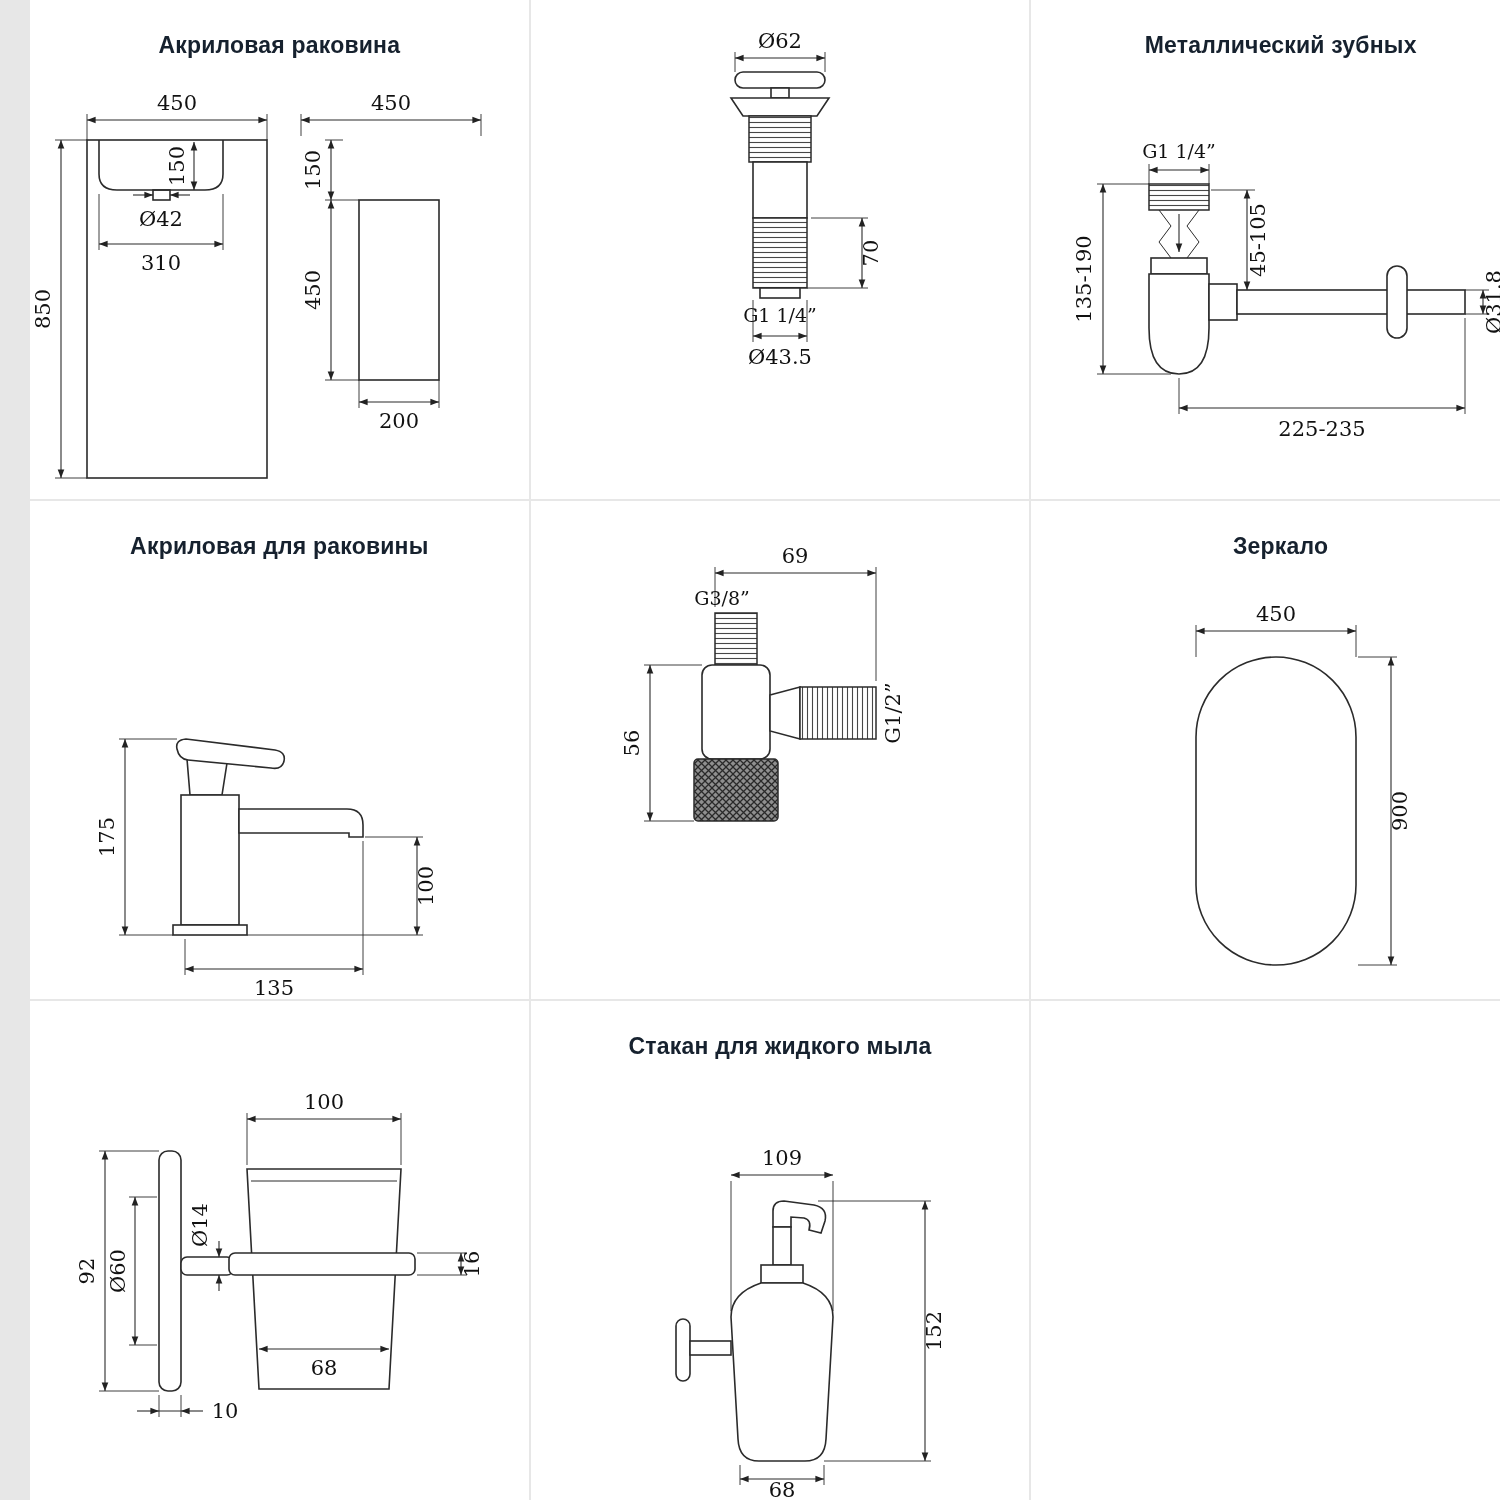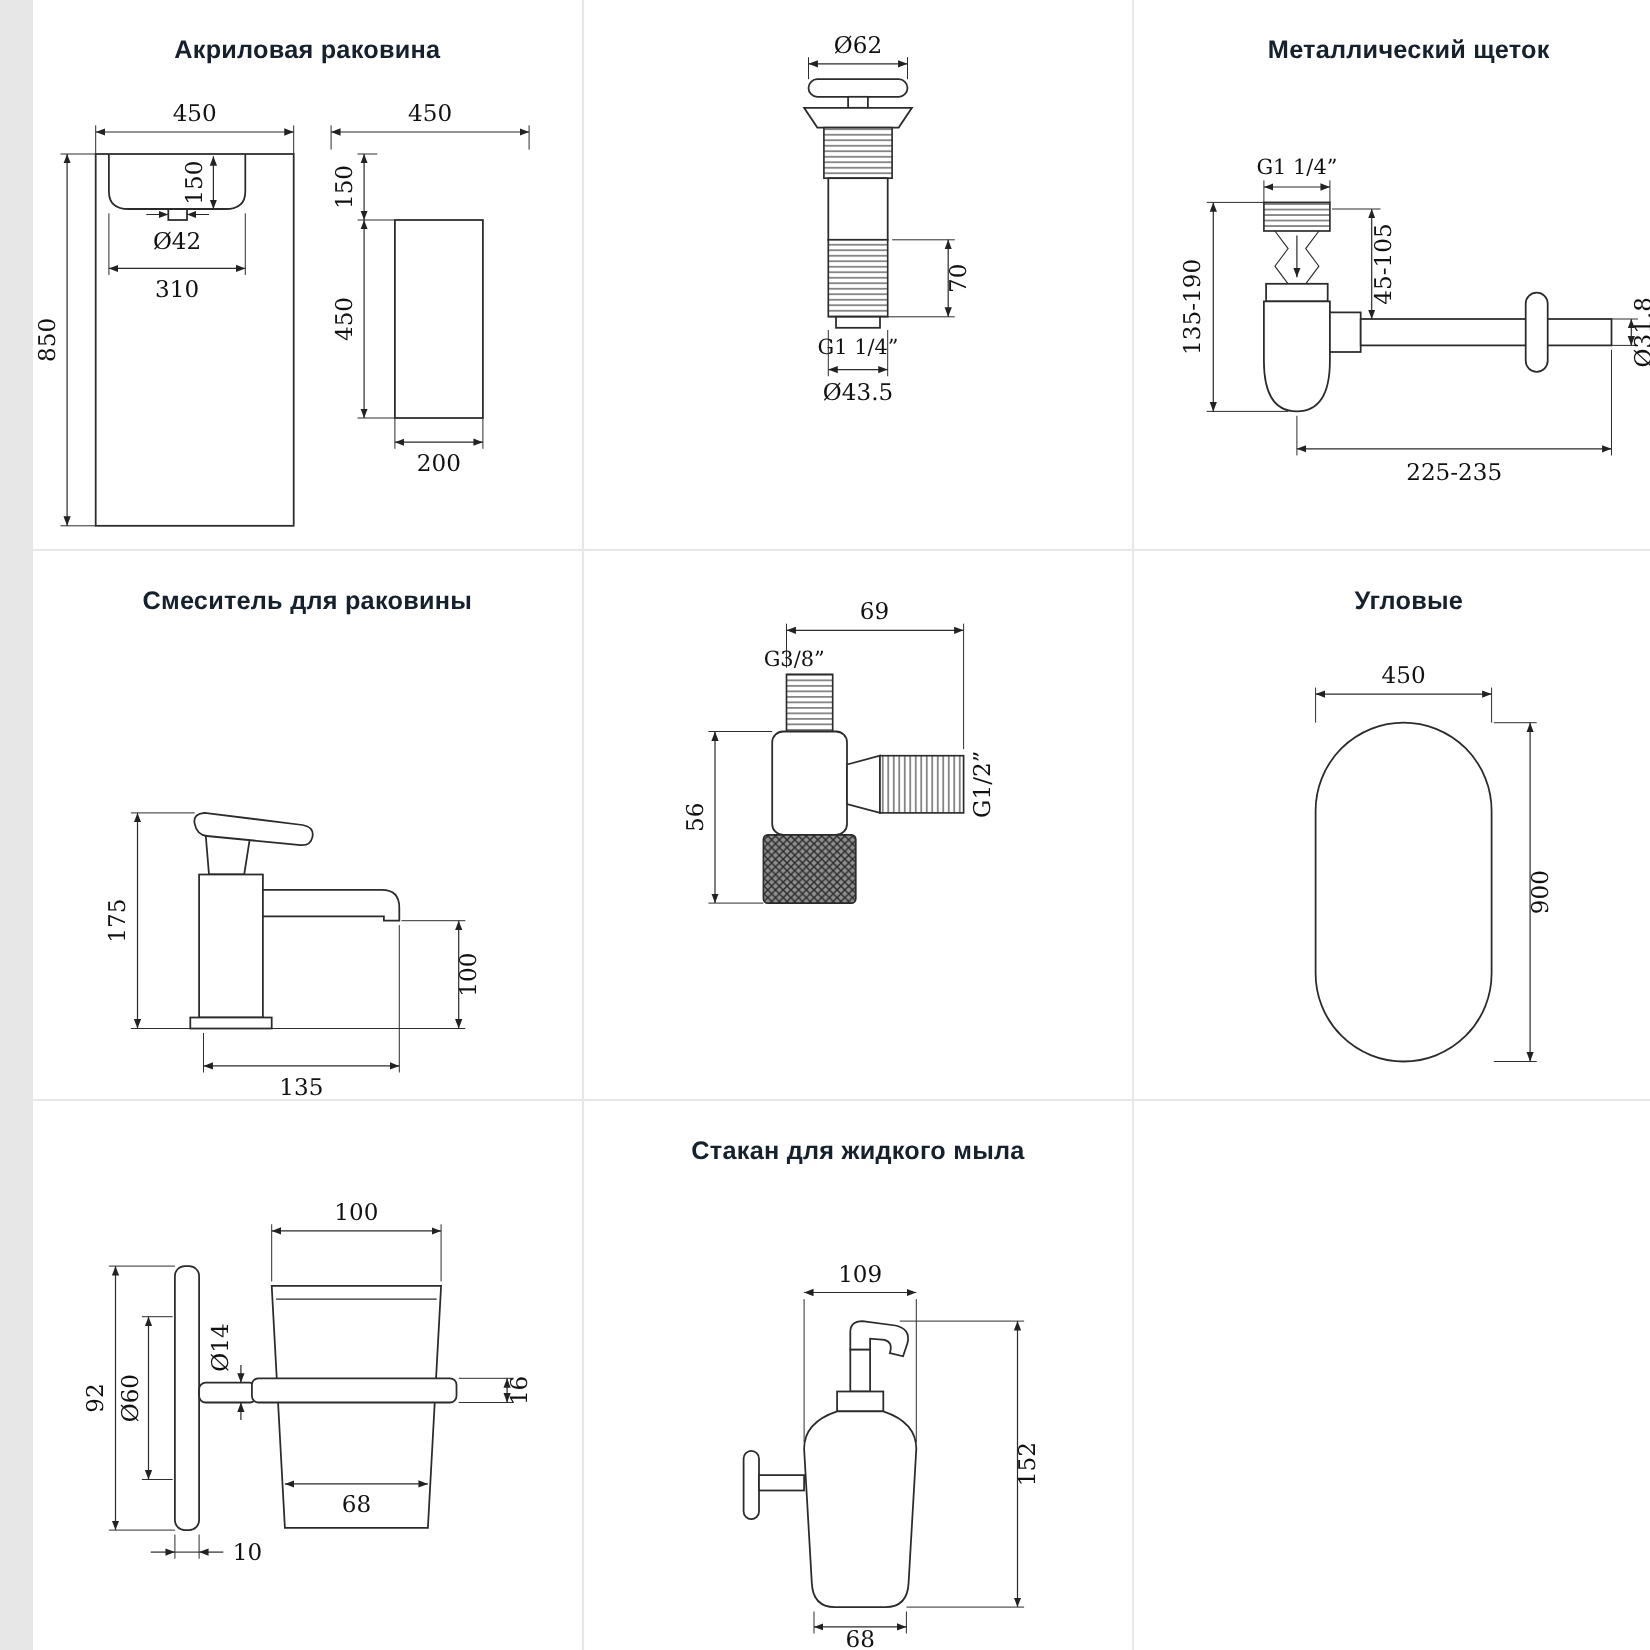--- a/index.html
+++ b/index.html
@@ -136,21 +136,21 @@
 
         <line class="ext" x1="223" y1="300" x2="223" y2="342"></line>
         <line class="ext" x1="277" y1="300" x2="277" y2="342"></line>
         <line class="dim" x1="223" y1="336" x2="277" y2="336" marker-start="url(#ar)" marker-end="url(#ar)"></line>
         <text class="d" x="250" y="364">Ø43.5</text>
       </g>
     </svg>
   </div>
 
   <div class="cell">
-    <div class="ptitle">Металлический щеток</div>
+    <div class="ptitle">Металлический зубных</div>
     <svg width="500" height="420" viewBox="0 0 500 420">
       <g>
 
         <line class="ext" x1="118" y1="106" x2="118" y2="86"></line>
         <line class="ext" x1="178" y1="106" x2="178" y2="86"></line>
         <line class="dim" x1="118" y1="92" x2="178" y2="92" marker-start="url(#ar)" marker-end="url(#ar)"></line>
         <text class="ds" x="148" y="80">G1 1/4”</text>
 
         <rect class="hlf" x="118" y="106" width="60" height="26"></rect>
 
@@ -181,21 +181,21 @@
 
         <line class="ext" x1="148" y1="300" x2="148" y2="336"></line>
         <line class="ext" x1="434" y1="240" x2="434" y2="336"></line>
         <line class="dim" x1="148" y1="330" x2="434" y2="330" marker-start="url(#ar)" marker-end="url(#ar)"></line>
         <text class="d" x="291" y="358">225-235</text>
       </g>
     </svg>
   </div>
 
   <div class="cell">
-    <div class="ptitle">Смеситель для раковины</div>
+    <div class="ptitle">Акриловая для раковины</div>
     <svg width="500" height="420" viewBox="0 0 500 420">
       <g>
 
         <path class="o" d="M158,180 L198,184 L193,216 L161,216 Z"></path>
         <path class="o" d="M148,170 Q146,161 157,160 L246,171 Q257,173 255,182 Q253,191 242,189 L159,181 Q150,180 148,170 Z"></path>
 
         <rect class="o" x="152" y="216" width="58" height="130"></rect>
         <rect class="o" x="144" y="346" width="74" height="10"></rect>
 
         <path class="o" d="M210,230 H318 Q334,230 334,246 V258 H320 V254 H210 Z"></path>
@@ -240,21 +240,21 @@
 
         <line class="ext" x1="172" y1="164" x2="114" y2="164"></line>
         <line class="ext" x1="164" y1="320" x2="114" y2="320"></line>
         <line class="dim" x1="120" y1="164" x2="120" y2="320" marker-start="url(#ar)" marker-end="url(#ar)"></line>
         <text class="d" transform="rotate(-90 109 242)" x="109" y="242">56</text>
       </g>
     </svg>
   </div>
 
   <div class="cell">
-    <div class="ptitle">Угловые</div>
+    <div class="ptitle">Зеркало</div>
     <svg width="500" height="420" viewBox="0 0 500 420">
       <g>
         <rect class="on" x="165" y="78" width="160" height="308" rx="80"></rect>
 
         <line class="ext" x1="165" y1="78" x2="165" y2="46"></line>
         <line class="ext" x1="325" y1="78" x2="325" y2="46"></line>
         <line class="dim" x1="165" y1="52" x2="325" y2="52" marker-start="url(#ar)" marker-end="url(#ar)"></line>
         <text class="d" x="245" y="42">450</text>
 
         <line class="ext" x1="327" y1="78" x2="366" y2="78"></line>

